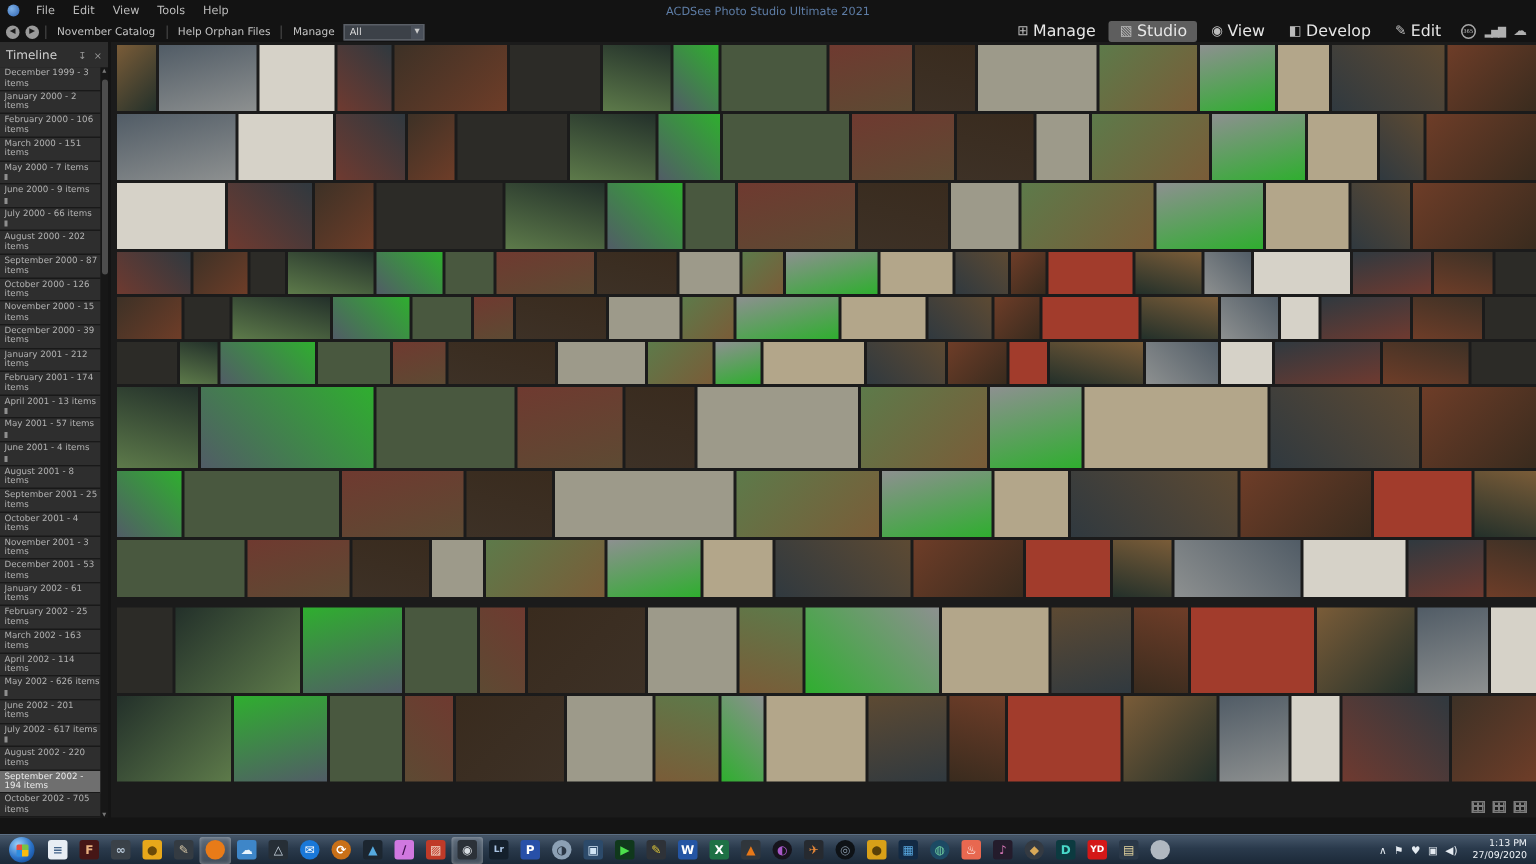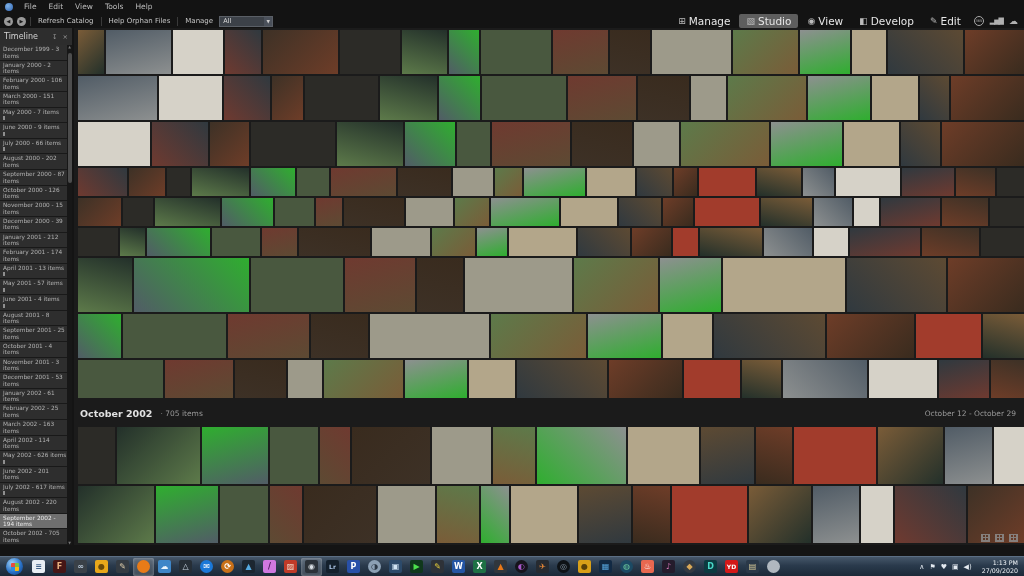--- a/index.html
+++ b/index.html
@@ -108,27 +108,28 @@
 
   <div class="titlebar">
     <span class="app-icon"></span>
     <span id="menubar" style="display:flex;">
         <span class="menu-item">File</span>
         <span class="menu-item">Edit</span>
         <span class="menu-item">View</span>
         <span class="menu-item">Tools</span>
         <span class="menu-item">Help</span>
       </span>
+    <span class="title-text">ACDSee Photo Studio Ultimate 2021</span>
   </div>
 
   <div class="toolbar">
     <span class="nav-btn">◀</span>
     <span class="nav-btn">▶</span>
     <span class="tb-sep"></span>
-    <span class="tb-btn">Refresh Catalog</span>
+    <span class="tb-btn">November Catalog</span>
     <span class="tb-sep"></span>
     <span class="tb-btn">Help Orphan Files</span>
     <span class="tb-sep"></span>
     <span class="tb-btn">Manage</span>
     <span class="filter-select">
       <span>All</span>
       <span class="filter-arrow">▼</span>
     </span>
   </div>
 
@@ -371,25 +372,20 @@
           <div class="tile" style="flex-grow: 106; background: linear-gradient(225deg, rgb(93, 74, 51), rgb(48, 57, 63));"></div>
           <div class="tile" style="flex-grow: 86; background: linear-gradient(135deg, rgb(110, 61, 40), rgb(57, 43, 30));"></div>
           <div class="tile" style="flex-grow: 66; background: linear-gradient(165deg, rgb(162, 60, 44), rgb(162, 60, 44));"></div>
           <div class="tile" style="flex-grow: 46; background: linear-gradient(195deg, rgb(122, 92, 56), rgb(35, 48, 42));"></div>
           <div class="tile" style="flex-grow: 99; background: linear-gradient(225deg, rgb(81, 92, 102), rgb(141, 144, 144));"></div>
           <div class="tile" style="flex-grow: 79; background: linear-gradient(135deg, rgb(214, 210, 200), rgb(214, 210, 200));"></div>
           <div class="tile" style="flex-grow: 59; background: linear-gradient(165deg, rgb(48, 57, 63), rgb(111, 58, 48));"></div>
           <div class="tile" style="flex-grow: 39; background: linear-gradient(195deg, rgb(61, 49, 38), rgb(110, 61, 40));"></div>
         </div>
       </div>
-    <div class="sec-hdr">
-      <span class="sec-title">October 2002</span>
-      <span class="sec-count">705 items</span>
-      <span class="sec-range">October 12 - October 29</span>
-    </div>
     <div class="grid" style="height:119px; padding-top:3px;">
         <div class="g-row" style="height: 57px;">
           <div class="tile" style="flex-grow: 42; background: linear-gradient(225deg, rgb(44, 43, 39), rgb(44, 43, 39));"></div>
           <div class="tile" style="flex-grow: 95; background: linear-gradient(135deg, rgb(35, 48, 42), rgb(93, 122, 74));"></div>
           <div class="tile" style="flex-grow: 75; background: linear-gradient(165deg, rgb(47, 174, 47), rgb(81, 92, 102));"></div>
           <div class="tile" style="flex-grow: 55; background: linear-gradient(195deg, rgb(73, 88, 63), rgb(73, 88, 63));"></div>
           <div class="tile" style="flex-grow: 35; background: linear-gradient(225deg, rgb(111, 58, 48), rgb(93, 74, 51));"></div>
           <div class="tile" style="flex-grow: 88; background: linear-gradient(135deg, rgb(57, 43, 30), rgb(61, 49, 38));"></div>
           <div class="tile" style="flex-grow: 68; background: linear-gradient(165deg, rgb(157, 154, 138), rgb(157, 154, 138));"></div>
           <div class="tile" style="flex-grow: 48; background: linear-gradient(195deg, rgb(93, 122, 74), rgb(122, 92, 56));"></div>

